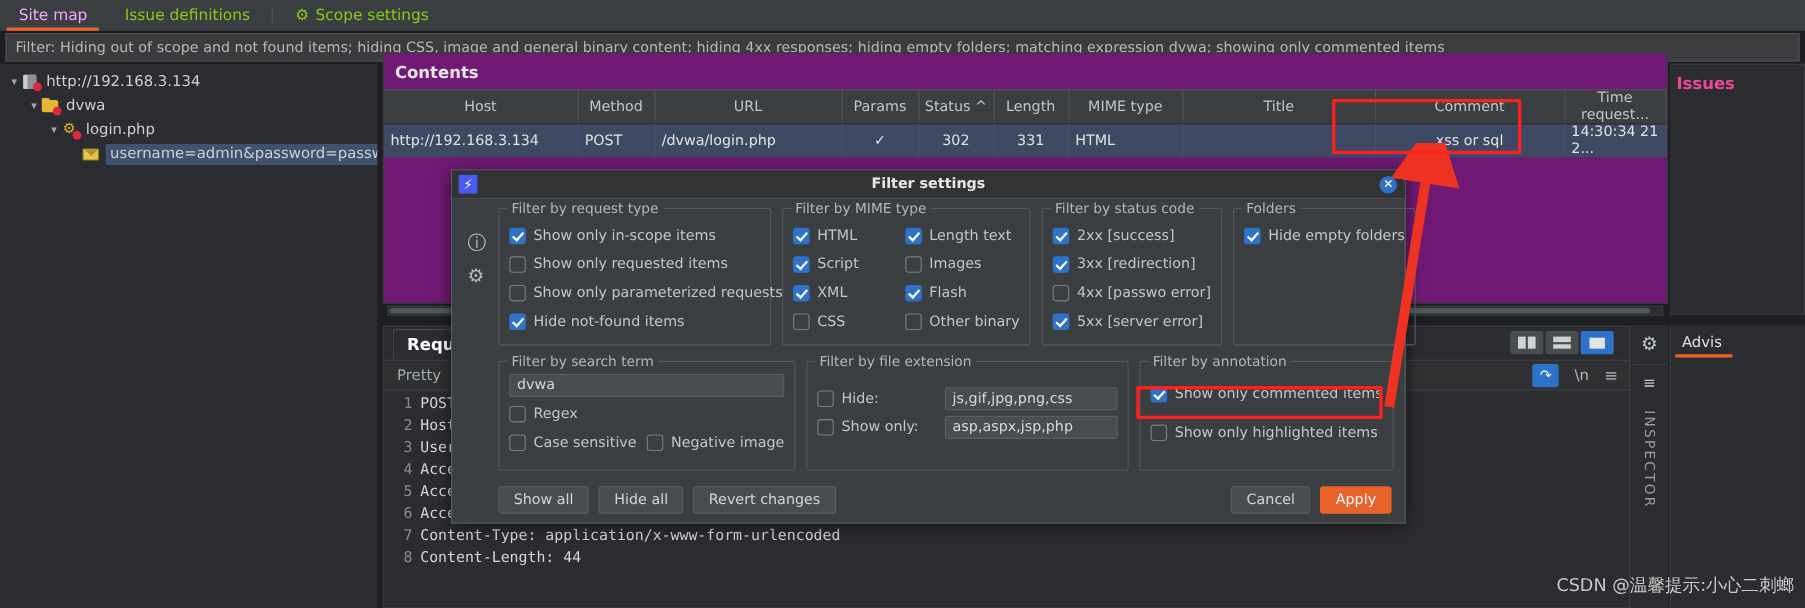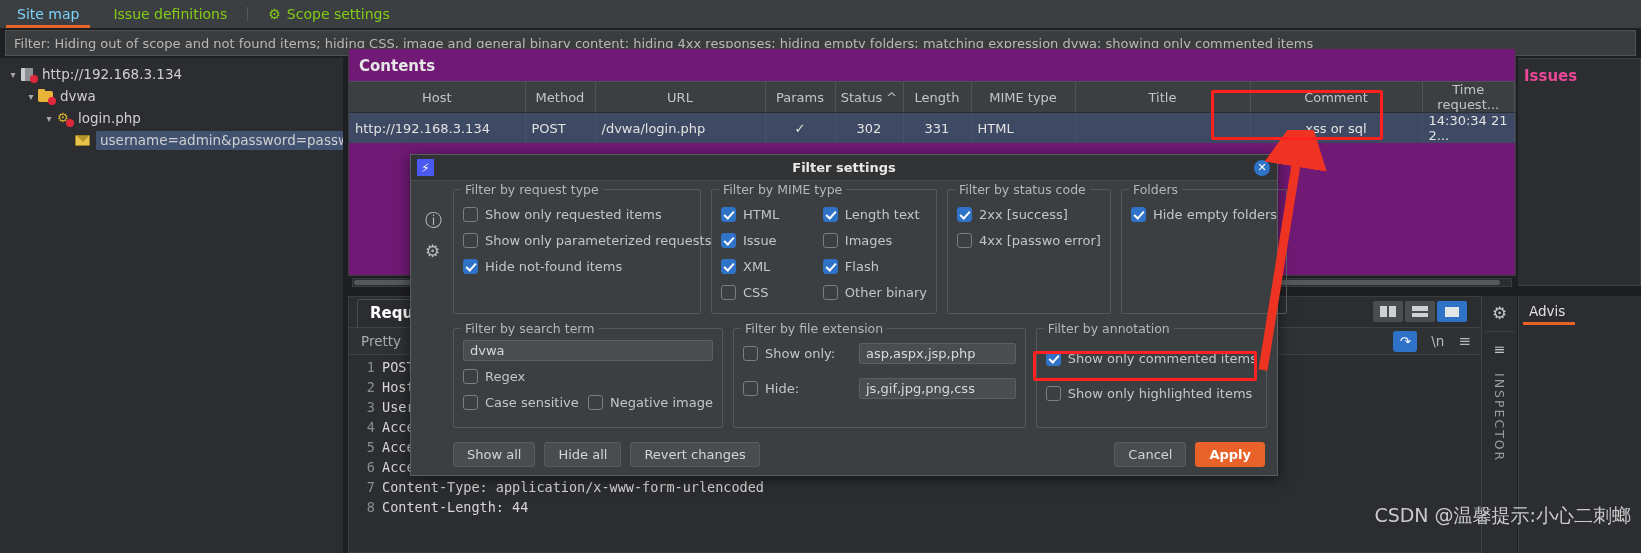--- a/index.html
+++ b/index.html
@@ -20,21 +20,21 @@
   #topbar {
     position: absolute; left: 0; top: 0; width: 1641px; height: 28px;
     background: #3c3f41;
     display: flex; align-items: stretch;
   }
   .ttab {
     display: flex; align-items: center; padding: 0 17px;
     color: #84cc16; font-size: 14px; position: relative;
     white-space: nowrap;
   }
-  .ttab.active { color: #7dd3fc; }
+  .ttab.active { color: #f0abfc; }
   .ttab.active::after {
     content: ""; position: absolute; left: 6px; right: 6px; bottom: 0;
     height: 3px; background: #e8622a;
   }
   .tsep { width: 1px; background: #57595b; margin: 7px 3px; }
   .gear-sm { margin-right: 6px; display: inline-block; }
   
   #filterbar {
     position: absolute; left: 5px; top: 30px; width: 1631px; height: 26px;
     background: #3a3c3e;
@@ -230,33 +230,33 @@
   .dlg-input {
     background: #4a4d50; border: 1px solid #5c5f62; height: 21px;
     color: #d8d8d8; font-size: 13px; padding: 0 6px;
     display: flex; align-items: center; border-radius: 2px;
   }
   .dbtn {
     background: #4a4d50; border: 1px solid #5a5d60; border-radius: 3px;
     height: 25px; padding: 0 13px; color: #d2d5d8; font-size: 13px;
     display: flex; align-items: center; justify-content: center;
   }
-  .dbtn.primary { background: #e8622a; border-color: #e8622a; color: #fff; font-weight: bold; }
+  .dbtn.primary { background: #e8622a; border-color: #e8622a; color: #fff; font-weight: normal; }
   #redbox-anno {
     position: absolute; border: 3px solid #ff2020; border-radius: 2px;
     pointer-events: none;
   }
   #redbox-comment {
     position: absolute; left: 1211px; top: 90px; width: 172px; height: 50px;
     border: 3px solid #ff2020; border-radius: 2px; pointer-events: none; z-index: 30;
   }
   #arrow { position: absolute; left: 1243px; top: 130px; z-index: 29; }
   #wm {
-    position: absolute; right: 10px; bottom: 24px;
-    font-size: 19px; color: #d8d8d8; opacity: .92; z-index: 40;
+    position: absolute; right: 10px; bottom: 10px;
+    font-size: 16px; color: #d8d8d8; opacity: .92; z-index: 40;
     font-family: "DejaVu Sans", "Liberation Sans", sans-serif;
     margin-top: 23px;
   }
 </style>
 </head>
 <body>
 
 <div id="topbar">
   <div class="ttab active">
     <span>Site map</span>
@@ -436,20 +436,24 @@
     <div id="sideicons">
       <div>ⓘ</div>
       <div>⚙</div>
     </div>
 
     <div style="display:flex; gap:10px; margin-left:32px;">
 
       <div class="grp" style="width:248px">
         <div class="cap">Filter by request type</div>
         <div class="row">
+            <span class="cb on"></span>
+            <span class="cblabel">Show only in-scope items</span>
+          </div>
+        <div class="row">
             <span class="cb"></span>
             <span class="cblabel">Show only requested items</span>
           </div>
         <div class="row">
             <span class="cb"></span>
             <span class="cblabel">Show only parameterized requests</span>
           </div>
         <div class="row">
             <span class="cb on"></span>
             <span class="cblabel">Hide not-found items</span>
@@ -459,21 +463,21 @@
       <div class="grp" style="width:226px">
         <div class="cap">Filter by MIME type</div>
         <div style="display:flex">
           <div style="width:104px">
             <div class="row">
                 <span class="cb on"></span>
                 <span class="cblabel">HTML</span>
               </div>
             <div class="row">
                 <span class="cb on"></span>
-                <span class="cblabel">Issue</span>
+                <span class="cblabel">Script</span>
               </div>
             <div class="row">
                 <span class="cb on"></span>
                 <span class="cblabel">XML</span>
               </div>
             <div class="row">
                 <span class="cb"></span>
                 <span class="cblabel">CSS</span>
               </div>
           </div>
@@ -498,22 +502,30 @@
         </div>
       </div>
 
       <div class="grp" style="width:166px">
         <div class="cap">Filter by status code</div>
         <div class="row">
             <span class="cb on"></span>
             <span class="cblabel">2xx  [success]</span>
           </div>
         <div class="row">
+            <span class="cb on"></span>
+            <span class="cblabel">3xx  [redirection]</span>
+          </div>
+        <div class="row">
             <span class="cb"></span>
             <span class="cblabel">4xx  [passwo error]</span>
+          </div>
+        <div class="row">
+            <span class="cb on"></span>
+            <span class="cblabel">5xx  [server error]</span>
           </div>
       </div>
 
       <div class="grp" style="flex:1">
         <div class="cap">Folders</div>
         <div class="row">
             <span class="cb on"></span>
             <span class="cblabel">Hide empty folders</span>
           </div>
       </div>
@@ -535,29 +547,29 @@
             </div>
           <div class="row">
               <span class="cb"></span>
               <span class="cblabel">Negative image</span>
             </div>
         </div>
       </div>
 
       <div class="grp" style="width:306px">
         <div class="cap">Filter by file extension</div>
-        <div class="row">
-          <span class="cb"></span>
-          <span class="cblabel" style="width:94px">Show only:</span>
-          <span class="dlg-input" style="flex:1">asp,aspx,jsp,php</span>
-        </div>
         <div class="row" style="margin-top:9px">
           <span class="cb"></span>
           <span class="cblabel" style="width:94px">Hide:</span>
           <span class="dlg-input" style="flex:1">js,gif,jpg,png,css</span>
+        </div>
+        <div class="row">
+          <span class="cb"></span>
+          <span class="cblabel" style="width:94px">Show only:</span>
+          <span class="dlg-input" style="flex:1">asp,aspx,jsp,php</span>
         </div>
         <div style="height:18px"></div>
       </div>
 
       <div class="grp" style="flex:1; position:relative">
         <div class="cap">Filter by annotation</div>
         <div class="row" style="margin-top:5px">
             <span class="cb on"></span>
             <span class="cblabel">Show only commented items</span>
           </div>

